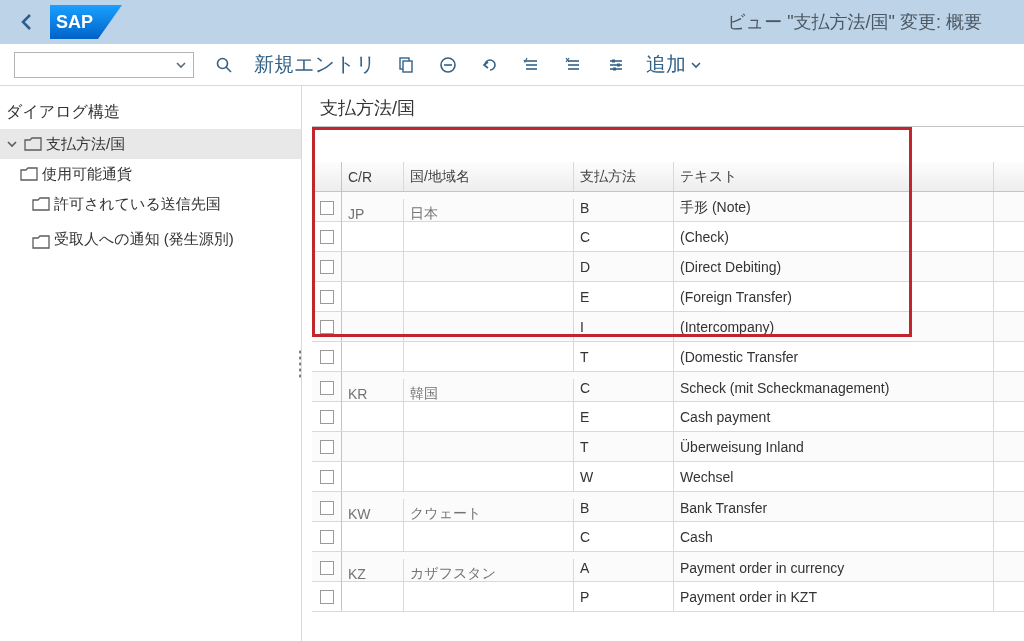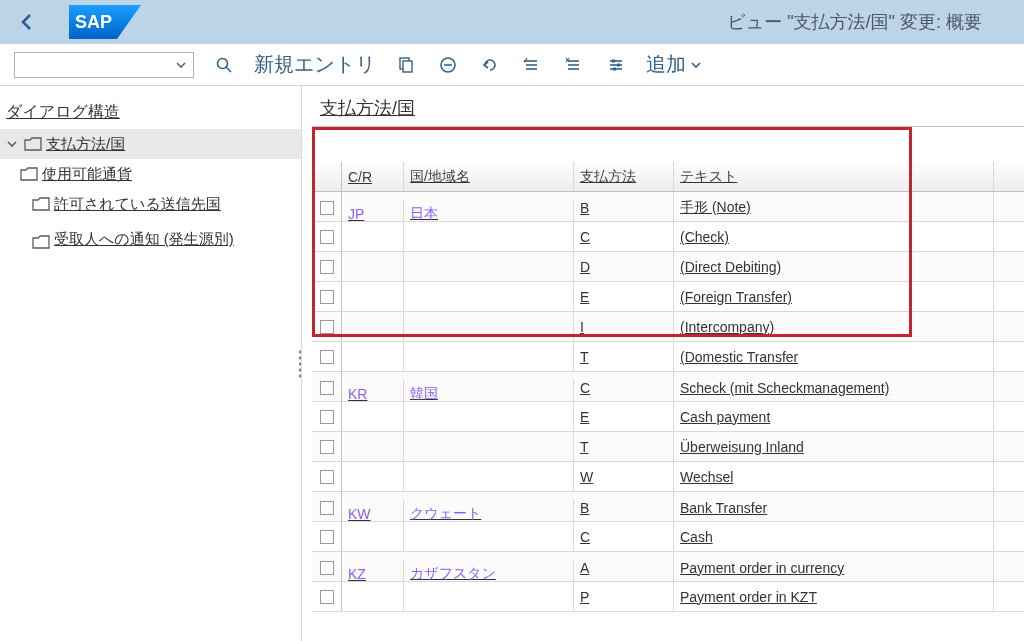--- a/index.html
+++ b/index.html
@@ -25,21 +25,20 @@
     overflow: hidden;
   }
 
   
   .header {
     height: 44px;
     background: var(--sap-header);
     display: flex;
     align-items: center;
     padding: 0 12px;
-    gap: 19px;
   }
   .header .back {
     width: 30px; height: 30px;
     display:flex; align-items:center; justify-content:center;
     cursor:pointer;
   }
   .header .logo {
     margin-left: 8px;
     display:flex; align-items:center;
   }
@@ -78,21 +77,20 @@
     min-width:24px;
     cursor:pointer;
     font-size:16px;
   }
   .tb-label { font-size:20px; }
 
   
   .main {
     display:flex;
     height: calc(641px - 44px - 42px);
-    text-decoration: underline;
   }
   .tree-pane {
     width: 302px;
     border-right: 1px solid var(--sap-light-border);
     padding: 8px 0;
     overflow:hidden;
     position:relative;
   }
   .tree-title {
     padding: 8px 12px 6px 6px;
@@ -164,21 +162,21 @@
     height:100%;
     display:flex;
     align-items:center;
   }
   .td:first-child { justify-content:center; padding-left:0; border-right:1px solid var(--sap-border); }
   .trow { border-bottom: 1px solid var(--sap-light-border); }
   .trow:nth-child(odd) { background:#fbfbfb; }
   .cbx {
     width:14px; height:14px; border:1px solid #9a9a9a; background:#fff;
   }
-  .link { color:#8b5cf6;margin-top:13px; }
+  .link { color:#737373;margin-top:13px; }
 
   .highlight-box {
     position:absolute;
     border: 3px solid #c0262c;
     pointer-events:none;
   }
 
   svg { display:block; }
 </style>
 </head>

